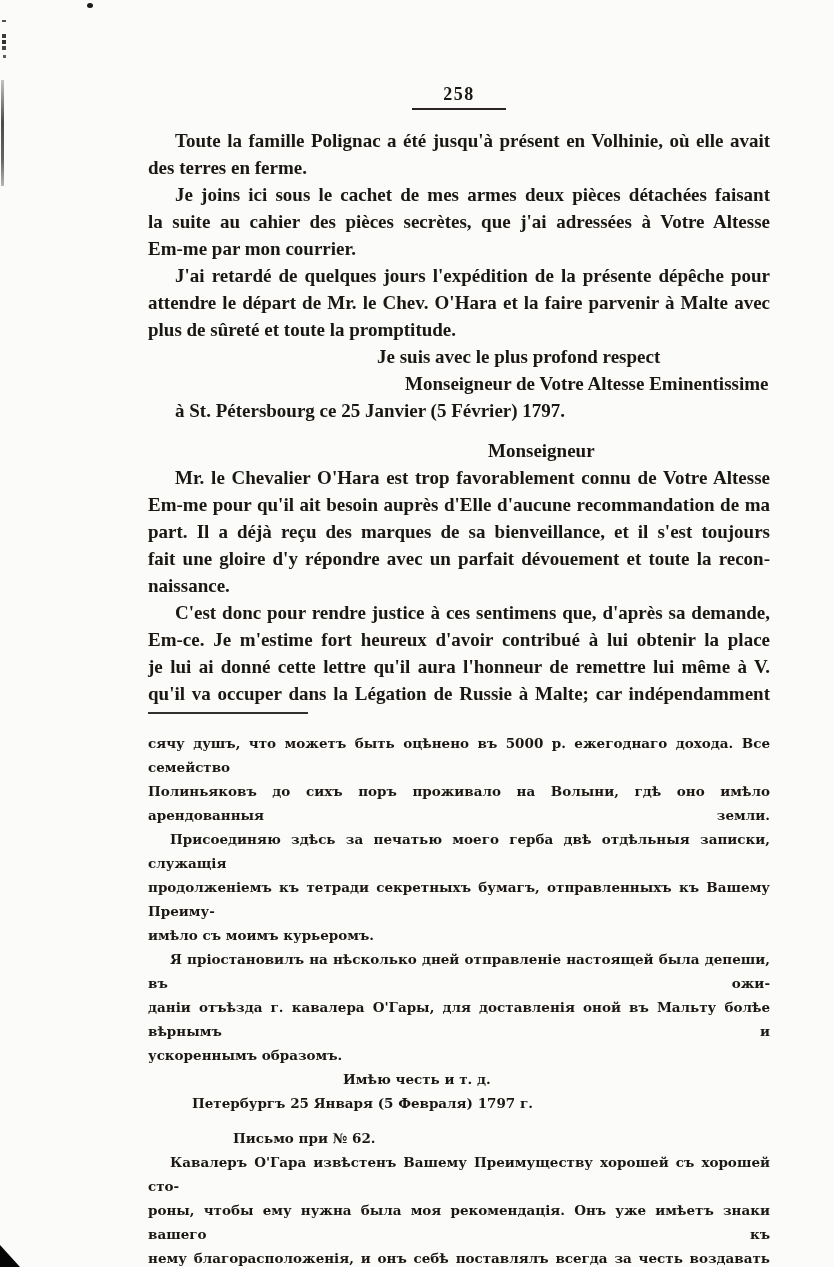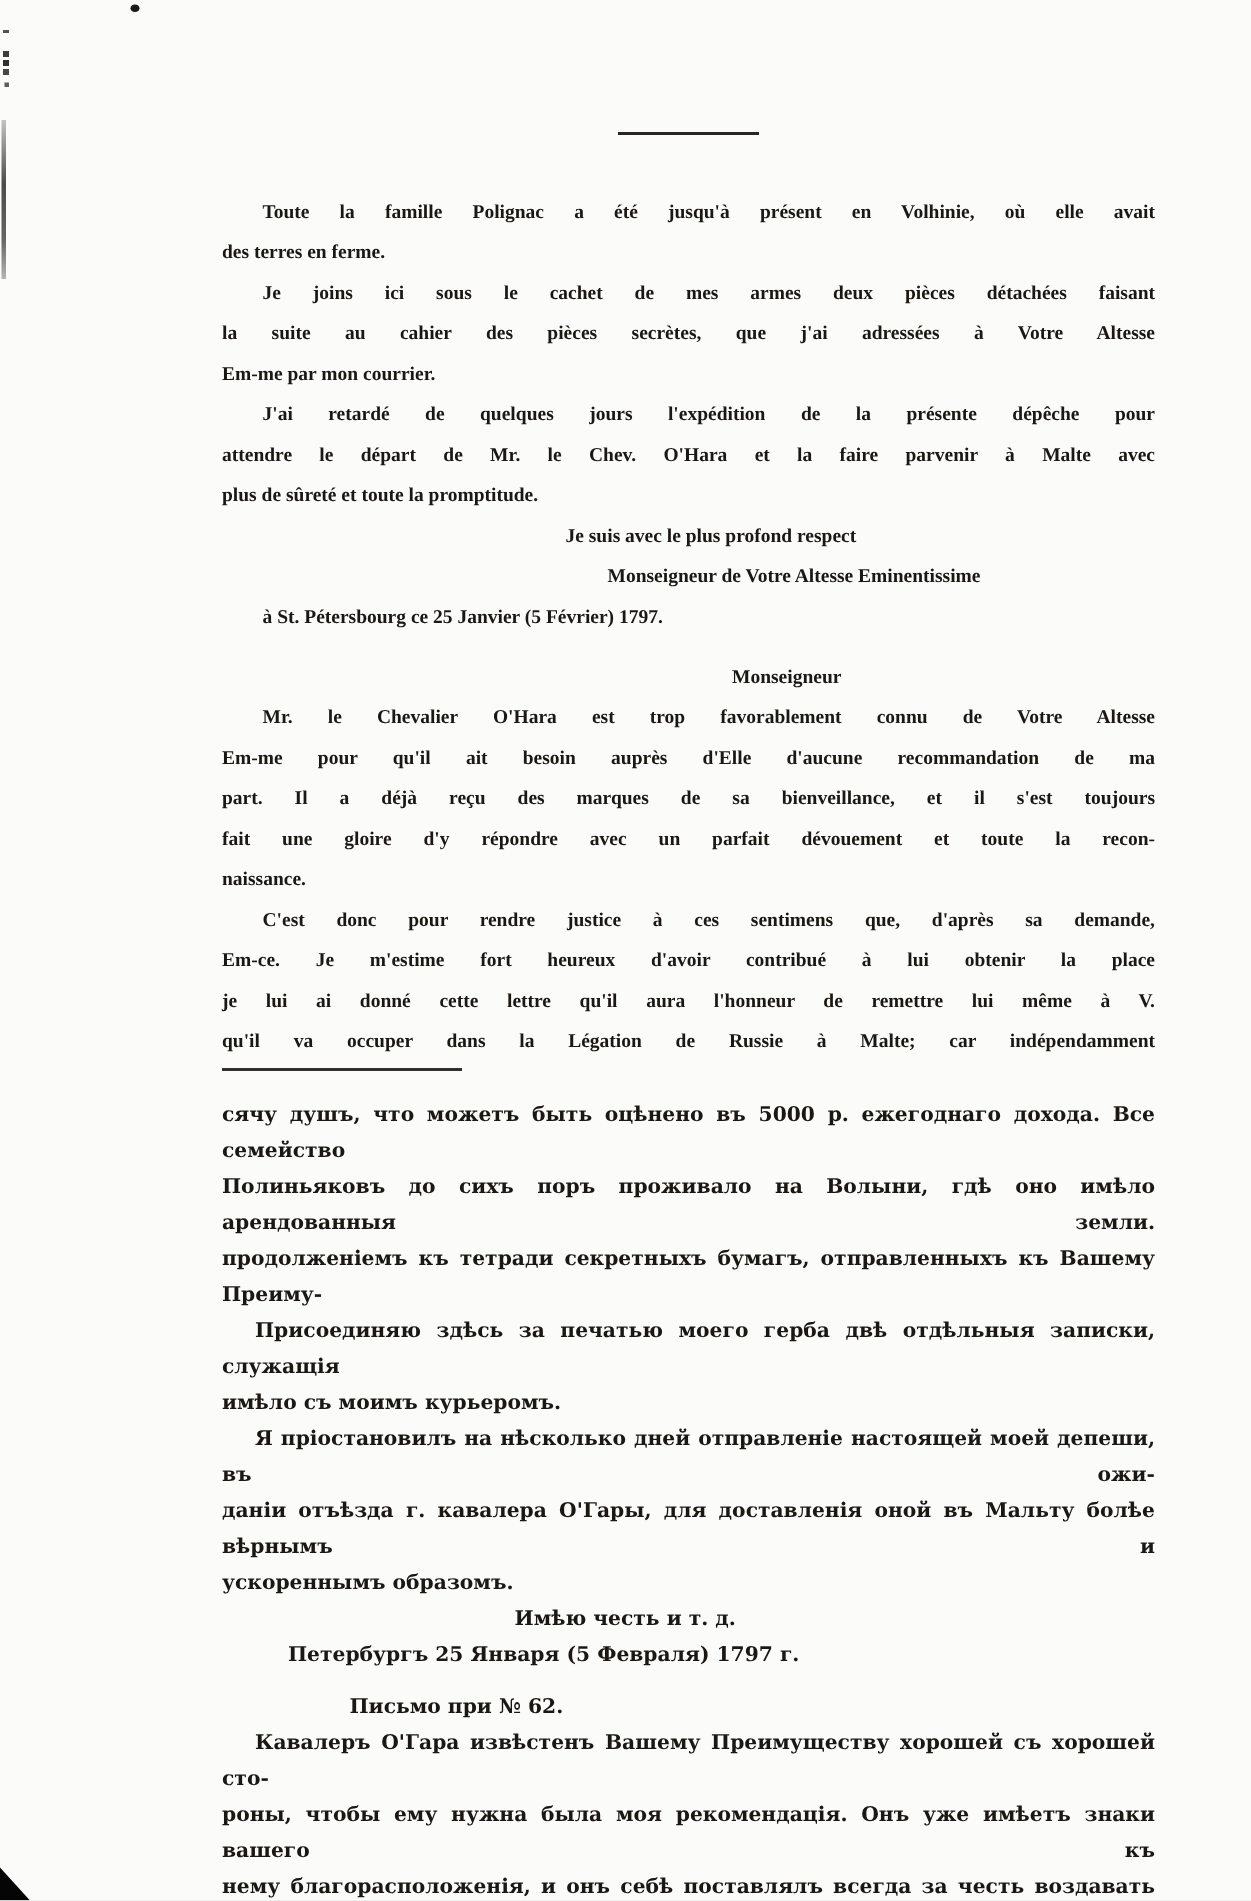--- a/index.html
+++ b/index.html
@@ -26,21 +26,21 @@
     width: 94px; height: 2px;
     margin: 4px auto 0 auto;
     background: #2a2522;
   }
 
   
   #french { top: 127px; }
   .fl {
     font-family: "Liberation Serif", "DejaVu Serif", serif;
     font-weight: 700;
-    font-size: 13px;
+    font-size: 19px;
     line-height: 27px;
     white-space: nowrap;
   }
   .fl.j { white-space: normal; text-align: justify; text-align-last: justify; }
   .fl.ind { text-indent: 27px; }
   .salutation { margin-top: 13px; }
 
   
   #footnote-rule {
     position: absolute;
@@ -90,20 +90,21 @@
   <div class="artifact" id="spec-top"></div>
   <div class="artifact" id="edge-m1"></div>
   <div class="artifact" id="edge-m2"></div>
   <div class="artifact" id="edge-m3"></div>
   <div class="artifact" id="edge-m4"></div>
   <div class="artifact" id="edge-m5"></div>
   <div class="artifact" id="edge-streak"></div>
   <div id="corner-fold"></div>
 
   <div class="content" id="header">
+    <div class="pagenum">258</div>
     <div class="pagenum-rule"></div>
   </div>
 
   <div class="content" id="french">
     <div class="fl j ind">Toute la famille Polignac a été jusqu'à présent en Volhinie, où elle avait</div>
     <div class="fl">des terres en ferme.</div>
     <div class="fl j ind">Je joins ici sous le cachet de mes armes deux pièces détachées faisant</div>
     <div class="fl j">la suite au cahier des pièces secrètes, que j'ai adressées à Votre Altesse</div>
     <div class="fl">Em-me par mon courrier.</div>
     <div class="fl j ind">J'ai retardé de quelques jours l'expédition de la présente dépêche pour</div>
@@ -122,24 +123,24 @@
     <div class="fl j">Em-ce. Je m'estime fort heureux d'avoir contribué à lui obtenir la place</div>
     <div class="fl j">je lui ai donné cette lettre qu'il aura l'honneur de remettre lui même à V.</div>
     <div class="fl j">qu'il va occuper dans la Légation de Russie à Malte; car indépendamment</div>
   </div>
 
   <div id="footnote-rule"></div>
 
   <div class="content" id="footnote">
     <div class="rl j">сячу душъ, что можетъ быть оцѣнено въ 5000 р. ежегоднаго дохода. Все семейство</div>
     <div class="rl j">Полиньяковъ до сихъ поръ проживало на Волыни, гдѣ оно имѣло арендованныя земли.</div>
+    <div class="rl j ind">Присоединяю здѣсь за печатью моего герба двѣ отдѣльныя записки, служащія</div>
     <div class="rl j">продолженіемъ къ тетради секретныхъ бумагъ, отправленныхъ къ Вашему Преиму-</div>
-    <div class="rl j ind">Присоединяю здѣсь за печатью моего герба двѣ отдѣльныя записки, служащія</div>
     <div class="rl">имѣло съ моимъ курьеромъ.</div>
-    <div class="rl j ind">Я пріостановилъ на нѣсколько дней отправленіе настоящей моей депеши, въ ожи-</div>
+    <div class="rl j ind">Я пріостановилъ на нѣсколько дней отправленіе настоящей была депеши, въ ожи-</div>
     <div class="rl j">даніи отъѣзда г. кавалера О'Гары, для доставленія оной въ Мальту болѣе вѣрнымъ и</div>
     <div class="rl">ускореннымъ образомъ.</div>
     <div class="rl" style="padding-left:195px">Имѣю честь и т. д.</div>
     <div class="rl" style="padding-left:44px">Петербургъ 25 Января (5 Февраля) 1797 г.</div>
     <div class="rl letter-head" style="padding-left:85px">Письмо при № 62.</div>
     <div class="rl j ind">Кавалеръ О'Гара извѣстенъ Вашему Преимуществу хорошей съ хорошей сто-</div>
     <div class="rl j">роны, чтобы ему нужна была моя рекомендація. Онъ уже имѣетъ знаки вашего къ</div>
     <div class="rl j">нему благорасположенія, и онъ себѣ поставлялъ всегда за честь воздавать за это</div>
 
   </div>

